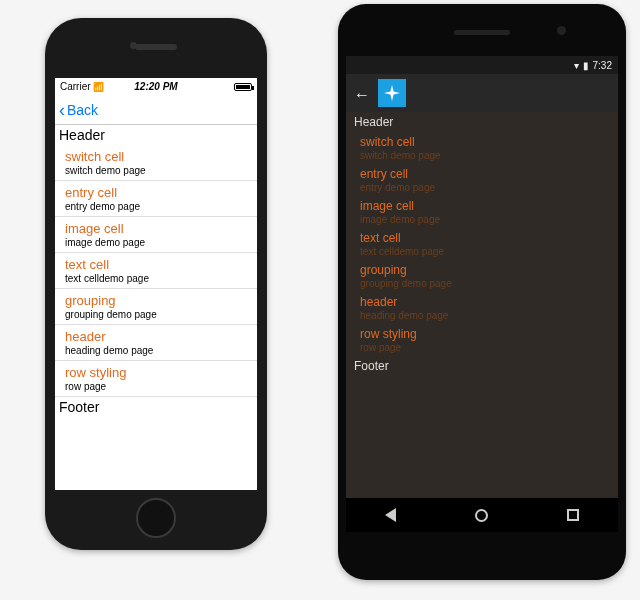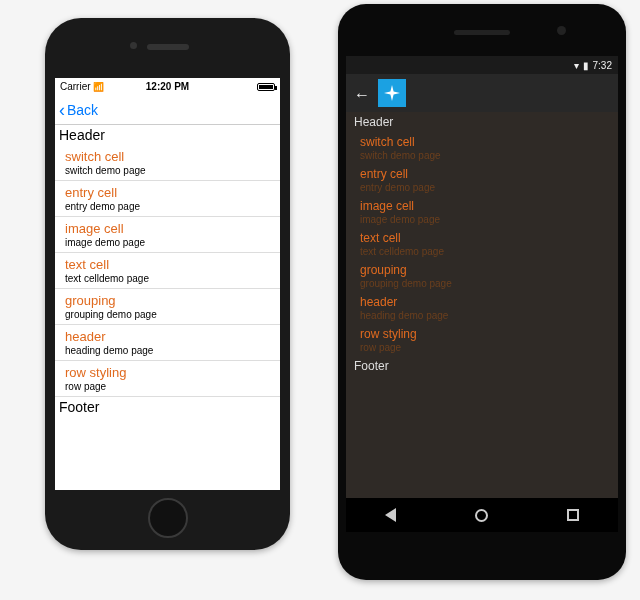--- a/index.html
+++ b/index.html
@@ -9,21 +9,21 @@
     background: #f5f5f5;
     font-family: -apple-system, "Helvetica Neue", Arial, sans-serif;
     position: relative;
   }
 
   
   .iphone {
     position: absolute;
     left: 45px;
     top: 18px;
-    width: 245px;
+    width: 222px;
     height: 532px;
     background: #1a1a1a;
     border-radius: 36px;
     padding: 60px 10px 60px 10px;
     box-shadow: 0 2px 6px rgba(0,0,0,0.3);
   }
   .iphone .speaker {
     position: absolute;
     top: 26px; left: 50%; transform: translateX(-50%);
     width: 42px; height: 6px; background: #333; border-radius: 3px;
@@ -43,21 +43,21 @@
     width: 100%; height: 100%;
     background: #fff;
     position: relative;
     overflow: hidden;
     font-size: 11px;
   }
   .ios-status {
     display: flex; justify-content: space-between; align-items: center;
     height: 17px; padding: 0 5px; font-size: 10px; font-weight: 500;
   }
-  .ios-status .center { position:absolute; left:0; right:0; text-align:center; font-weight:600; }
+  .ios-status .center { position:absolute; left:0; right:0; text-align:center; font-weight:600;font-style:italic; }
   .ios-nav {
     height: 30px; display:flex; align-items:center; padding:0 4px;
     border-bottom: 1px solid #ccc;
   }
   .ios-back { color:#007aff; font-size:14px; display:flex; align-items:center; cursor:pointer; }
   .ios-back .chev { font-size:18px; margin-right:2px; line-height:1; }
   .ios-list-header, .ios-list-footer {
     font-size:14px; padding:2px 4px; color:#000;
   }
   .ios-row {

